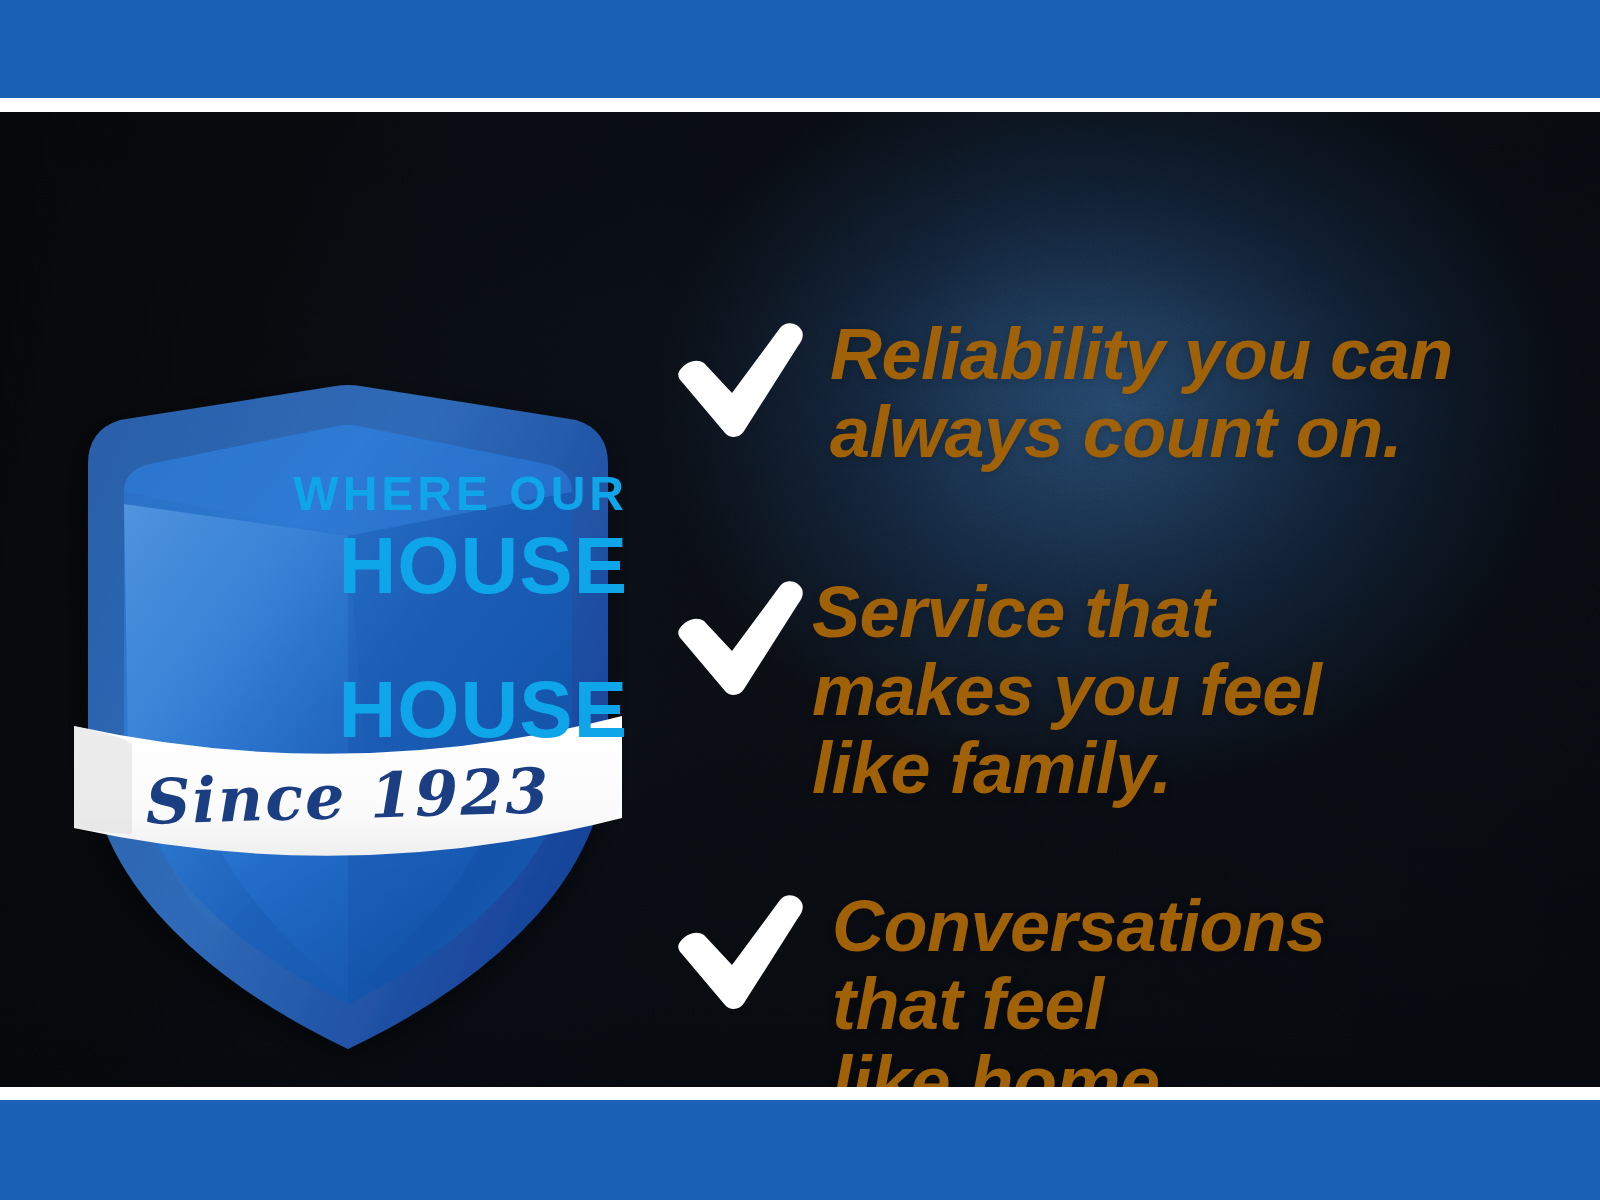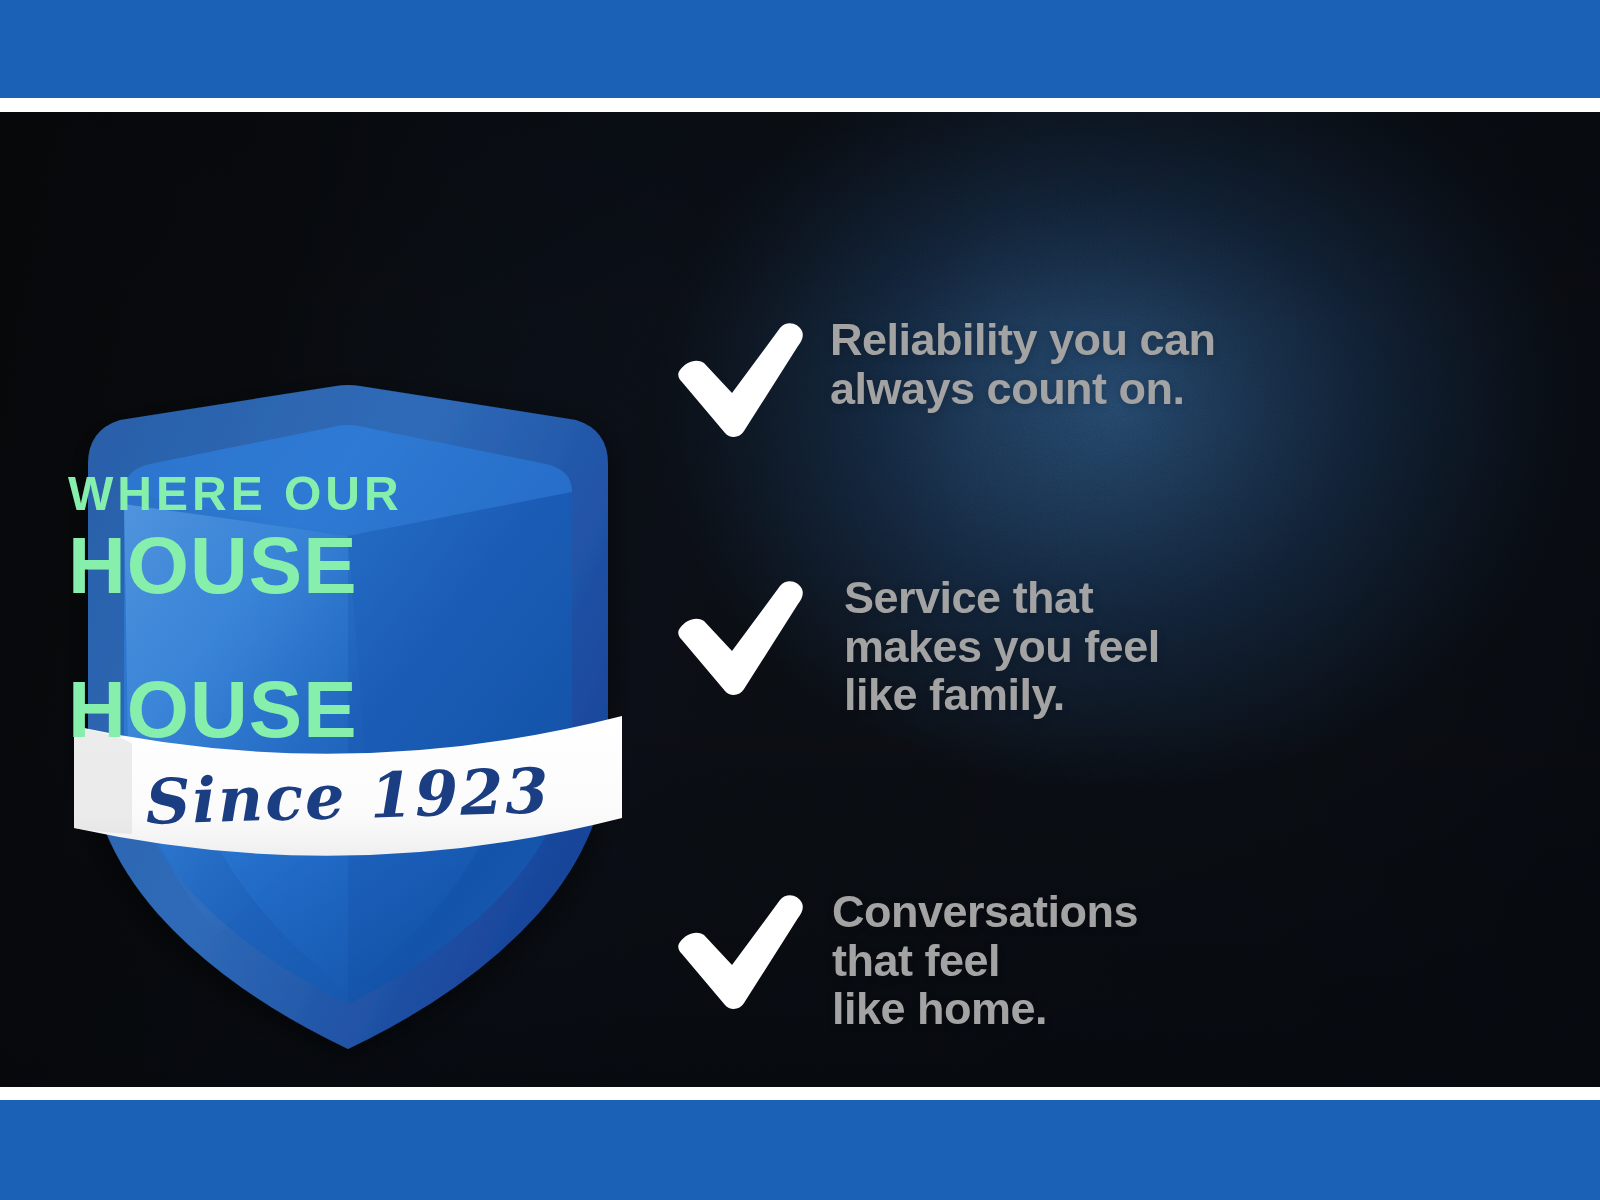--- a/index.html
+++ b/index.html
@@ -104,22 +104,22 @@
     width: 560px;
     height: 790px;
   }
   #shield svg { display:block; width:560px; height:790px; }
 
   .shield-text {
     position: absolute;
     left: 0;
     top: 0;
     width: 560px;
-    text-align: left;
-    color: #86efac;
+    text-align: right;
+    color: #0ea5e9;
     font-family: "Liberation Sans", sans-serif;
     font-weight: 700;
     letter-spacing: 0.5px;
     text-transform: uppercase;
     line-height: 1;
     user-select: none;
   }
   .st-l1 { top: 196px; font-size: 48px; letter-spacing: 4px; font-weight: 700; }
   .st-l2 { top: 252px; font-size: 80px; letter-spacing: 1px; font-weight: 700; }
   .st-l3 { top: 338px; font-size: 50px; letter-spacing: 3px; font-weight: 700; }
@@ -162,32 +162,33 @@
   .check {
     flex: 0 0 auto;
     width: 140px;
     height: 126px;
     margin-top: 6px;
   }
   .check svg { display: block; width: 140px; height: 126px; }
 
   .bullet-copy {
     flex: 1 1 auto;
-    color: #a3a3a3;
+    color: #a16207;
     font-family: "Liberation Sans", sans-serif;
     font-weight: 700;
-    font-size: 45px;
+    font-size: 72px;
     line-height: 1.08;
     letter-spacing: -0.5px;
     white-space: pre-line;
     padding-top: 4px;
     text-shadow: 0 2px 8px rgba(0,0,0,0.18);
+    font-style: italic;
   }
   .bullet-1 .bullet-copy { margin-left: 18px; }
-  .bullet-2 .bullet-copy { margin-left: 32px; }
+  .bullet-2 .bullet-copy { }
   .bullet-3 .bullet-copy { margin-left: 20px; }
 </style>
 </head>
 <body>
 
 <div id="poster">
 
   <div class="brand-bar top"></div>
   <div class="brand-bar bottom"></div>
 

